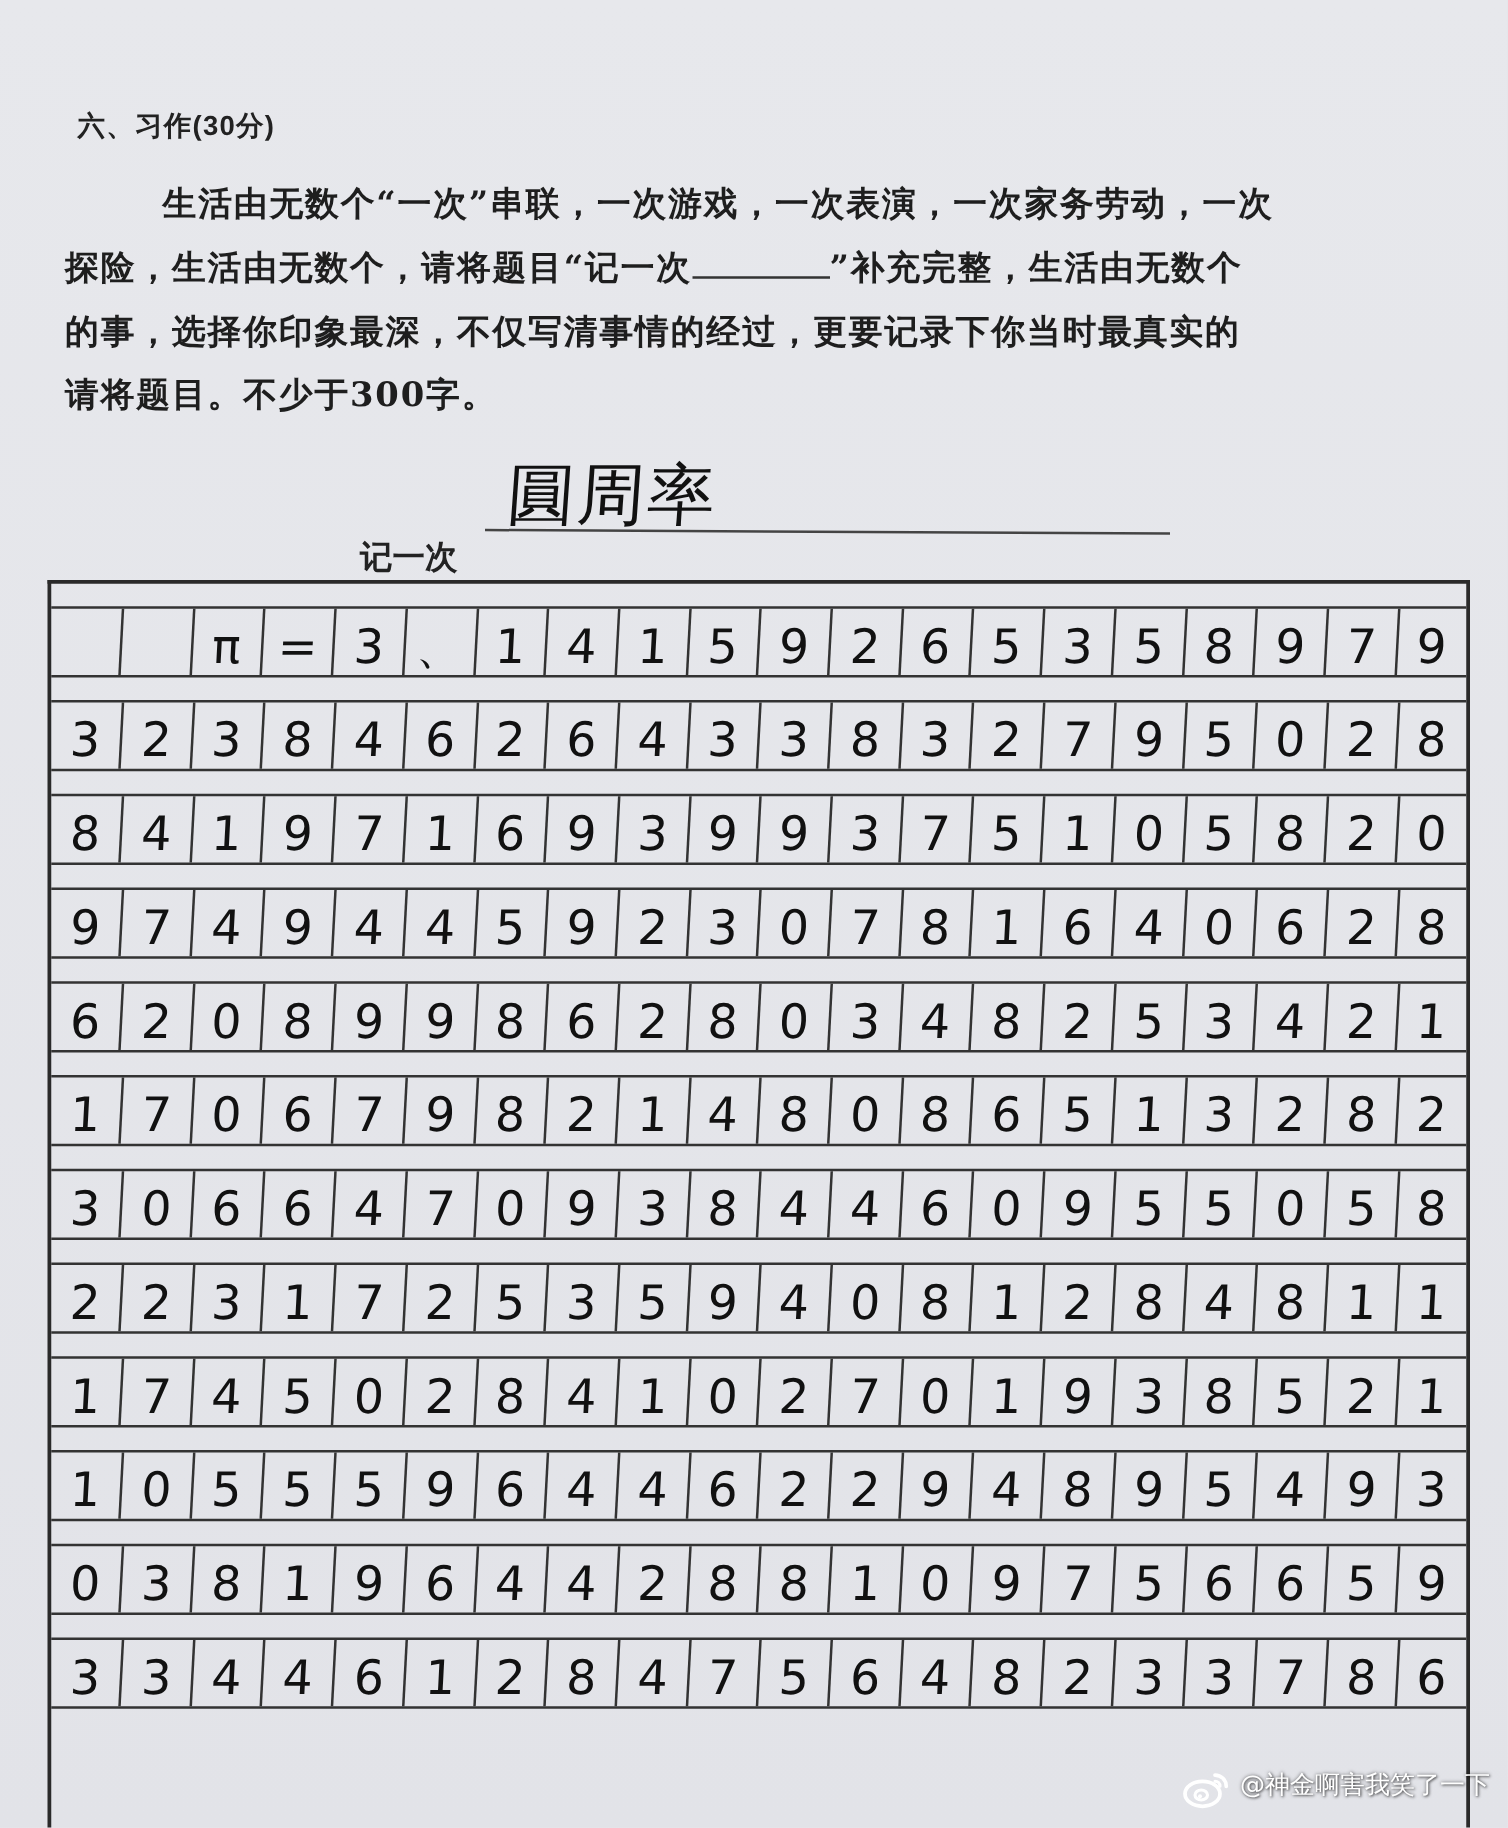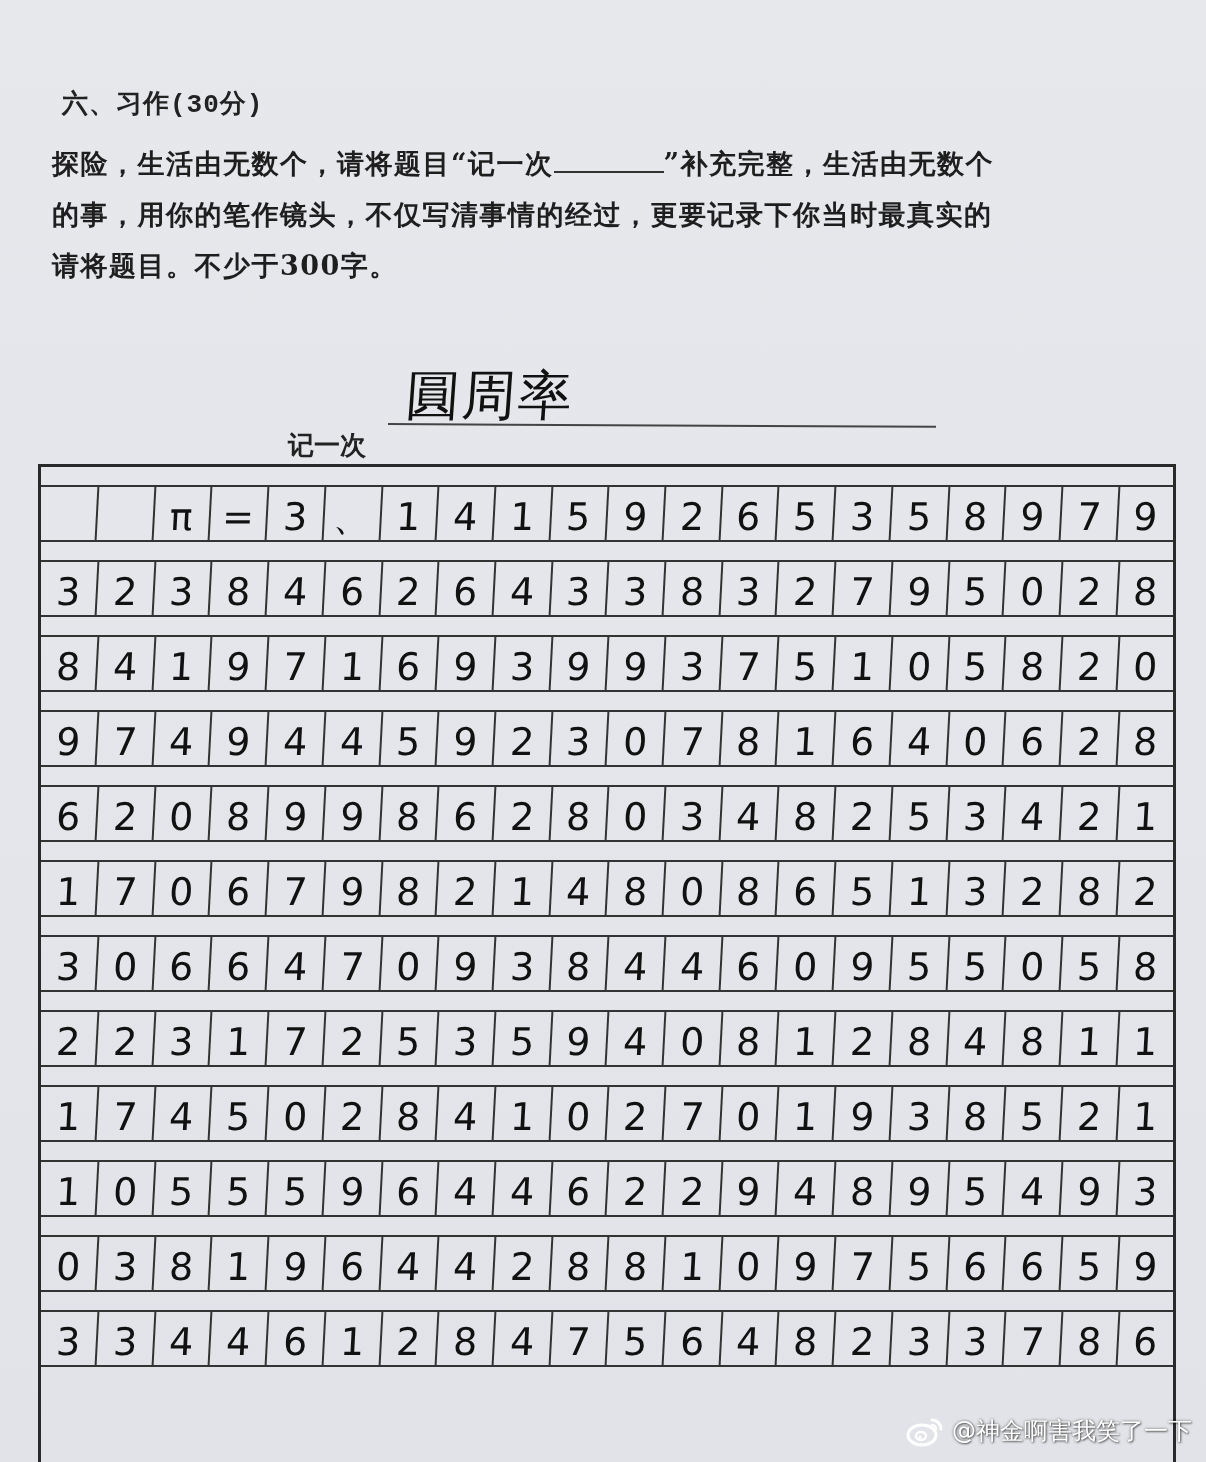--- a/index.html
+++ b/index.html
@@ -17,22 +17,22 @@
     }
     .page {
       position: absolute;
       left: 0; top: 0;
       width: 1206px; height: 1462px;
       background: linear-gradient(180deg, #e7e8ec 0%, #e2e3e8 100%);
     }
     .section-title {
       position: absolute;
       left: 62px; top: 86px;
-      font-size: 26px;
-      font-family: Liberation Mono, monospace;
+      font-size: 22px;
+      font-family: Liberation Sans, sans-serif;
       font-weight: bold;
       color: #222;
       letter-spacing: 1px;
     }
     .prompt {
       position: absolute;
       left: 52px; top: 138px;
       width: 1130px;
       font-size: 27px;
       line-height: 51px;
@@ -120,42 +120,43 @@
       color: #111;
       line-height: 1;
       padding-top: 6px;
     }
     .cell:last-child { border-right: none; }
     .cell.hw { transform: skewX(-3deg); }
     .watermark {
       position: absolute;
       right: 14px; bottom: 14px;
       display: flex;
-      align-items: center;
+      align-items: flex-start;
       gap: 6px;
       color: #ffffff;
       font-family: "DejaVu Sans", sans-serif;
-      font-size: 24px;
+      font-size: 20px;
       text-shadow: 0 0 3px rgba(0,0,0,0.55), 1px 1px 2px rgba(0,0,0,0.5);
     }
     .weibo-icon {
       width: 40px; height: 34px;
       display: inline-block;
     }
   </style>
 </head>
 <body>
 
 <div class="page">
 
   <div class="section-title">六、习作(30分)</div>
 
   <div class="prompt">
+    <span class="line indent">生活由无数个“一次”串联，一次游戏，一次表演，一次家务劳动，一次</span>
     <span class="line"><span>探险，生活由无数个，请将题目“记一次</span><span class="blank"></span><span>”补充完整，生活由无数个</span></span>
-    <span class="line">的事，用你的笔作镜头，不仅写清事情的经过，更要记录下你当时最真实的</span>
+    <span class="line">的事，选择你印象最深，不仅写清事情的经过，更要记录下你当时最真实的</span>
     <span class="line">请将题目。不少于300字。</span>
   </div>
 
   <div class="title-row">
     <span class="title-prefix">记一次</span>
     <span class="title-fill">圓周率</span>
     <div class="title-line"></div>
   </div>
 
   <div class="grid" id="grid">

